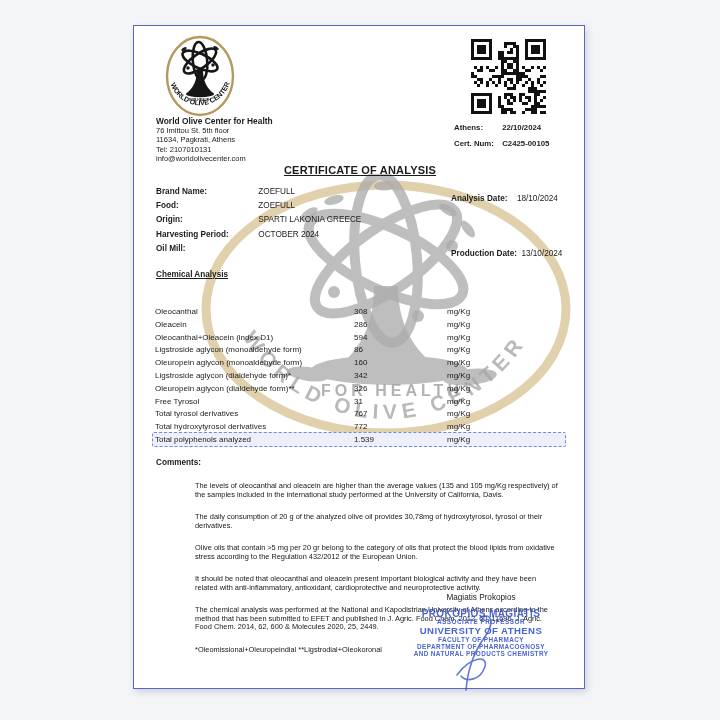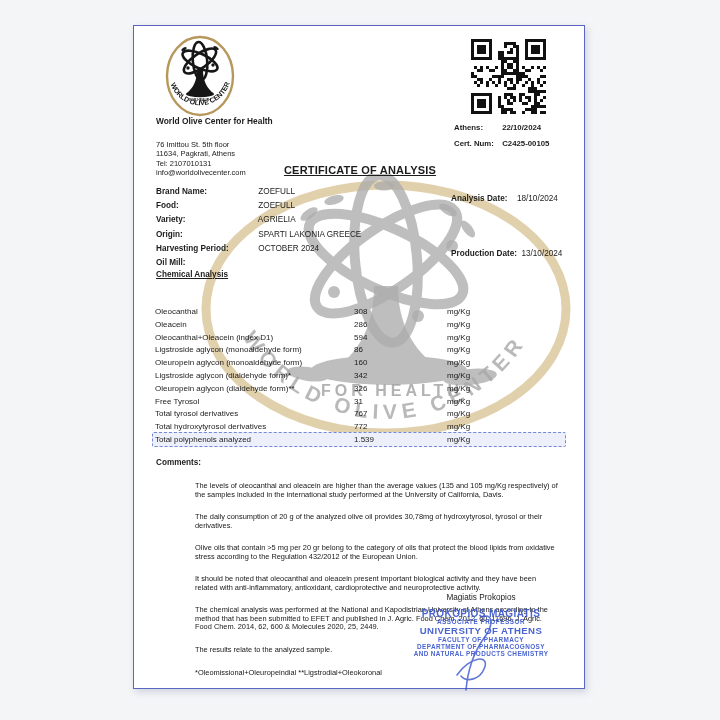--- a/index.html
+++ b/index.html
@@ -10,21 +10,21 @@
   *{margin:0;padding:0;box-sizing:border-box;}
   html,body{width:720px;height:720px;overflow:hidden;}
   body{background:#f4f5f7;font-family:"Liberation Sans","DejaVu Sans",sans-serif;color:#1c1c1c;position:relative;}
   .page{position:absolute;left:133px;top:25px;width:452px;height:664px;background:#fff;
         border:1.5px solid var(--accent-border);box-shadow:2px 3px 7px rgba(50,55,110,.18);}
   .abs{position:absolute;}
   
   .watermark{left:52px;top:148px;pointer-events:none;}
   
   .org-block{left:22px;top:90px;}
-  .org-name{font-size:8.4px;font-weight:bold;margin-bottom:14px;}
+  .org-name{font-size:8.4px;font-weight:bold;margin-bottom:0;}
   .org-line{font-size:7.5px;line-height:9.4px;color:#222;}
   .qr{left:337px;top:13px;}
   .meta-line{font-size:7.8px;font-weight:bold;}
   .meta-label{display:inline-block;width:46px;}
   
   .title{left:0;top:138px;width:452px;text-align:center;font-size:11px;font-weight:bold;
          text-decoration:underline;letter-spacing:.2px;}
   
   .fields{left:22px;top:159px;}
   .f-row{height:14.2px;font-size:8.2px;line-height:14.2px;white-space:nowrap;}
@@ -322,24 +322,20 @@
   <div class="abs fields">
     <div class="f-row">
       <span class="f-label">Brand Name:</span>
       <span>ZOEFULL</span>
     </div>
     <div class="f-row">
       <span class="f-label">Food:</span>
       <span>ZOEFULL</span>
     </div>
     <div class="f-row">
-      <span class="f-label">Variety:</span>
-      <span>AGRIELIA</span>
-    </div>
-    <div class="f-row">
       <span class="f-label">Origin:</span>
       <span>SPARTI LAKONIA GREECE</span>
     </div>
     <div class="f-row">
       <span class="f-label">Harvesting Period:</span>
       <span>OCTOBER 2024</span>
     </div>
     <div class="f-row">
       <span class="f-label">Oil Mill:</span>
       <span></span>
@@ -416,21 +412,20 @@
     </div>
   </div>
 
   <div class="abs comments-label">Comments:</div>
   <div class="abs comments-body">
     <p>The levels of oleocanthal and oleacein are higher than the average values (135 and 105 mg/Kg respectively) of the samples included in the international study performed at the University of California, Davis.</p>
     <p>The daily consumption of 20 g of the analyzed olive oil provides 30,78mg of hydroxytyrosol, tyrosol or their derivatives.</p>
     <p>Olive oils that contain &gt;5 mg per 20 gr belong to the category of oils that protect the blood lipids from oxidative stress according to the Regulation 432/2012 of the European Union.</p>
     <p>It should be noted that oleocanthal and oleacein present important biological activity and they have been related with anti-inflammatory, antioxidant, cardioprotective and neuroprotective activity.</p>
     <p>The chemical analysis was performed at the National and Kapodistrian University of Athens according to the method that has been submitted to EFET and published in J. Agric. Food Chem. 2012, 60, 11696, J. Agric. Food Chem. 2014, 62, 600 &amp; Molecules 2020, 25, 2449.</p>
-    <p>The results relate to the analyzed sample.</p>
     <p>*Oleomissional+Oleuropeindial **Ligstrodial+Oleokoronal</p>
   </div>
 
   <div class="abs sig-name">Magiatis Prokopios</div>
   <div class="abs stamp">
     <div class="s1">PROKOPIOS MAGIATIS</div>
     <div class="s2">ASSOCIATE PROFESSOR</div>
     <div class="s3">UNIVERSITY OF ATHENS</div>
     <div class="s4">FACULTY OF PHARMACY</div>
     <div class="s4">DEPARTMENT OF PHARMACOGNOSY</div>

